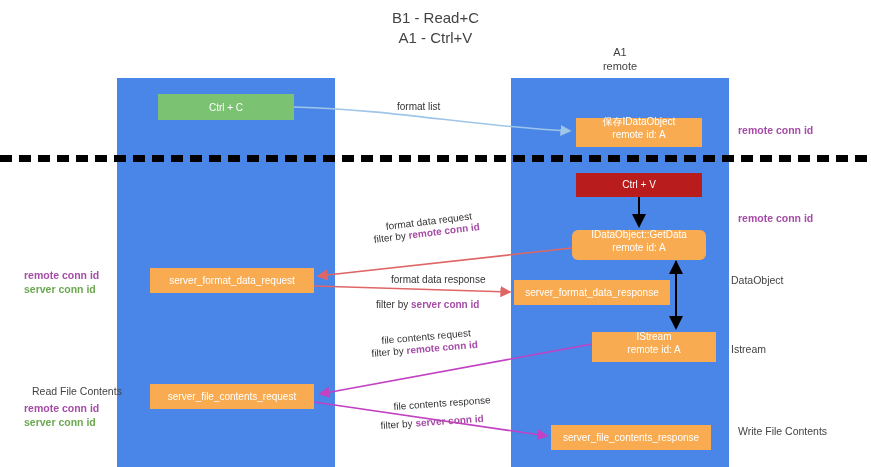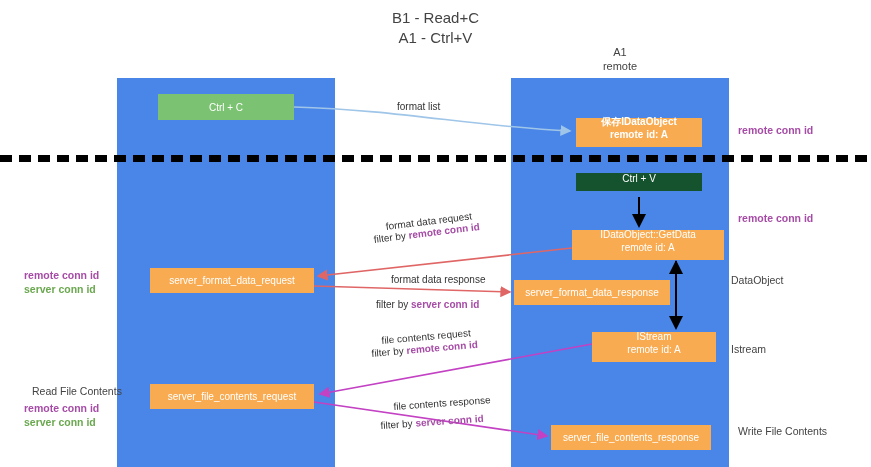--- a/index.html
+++ b/index.html
@@ -56,23 +56,23 @@
     color: #ffffff;
     font-size: 10px;
     line-height: 13px;
     text-align: center;
     padding: 6px 4px;
   }
   .box.orange { background: #f9ab51; }
 
   
   #box-ctrlc   { left: 158px; top: 94px;  width: 136px; height: 26px; background:#7cc273; }
-  #box-idata   { left: 576px; top: 118px; width: 126px; height: 29px; font-weight: bold; }
-  #box-ctrlv   { left: 576px; top: 173px; width: 126px; height: 18px; background:#14532d; }
-  #box-getdata { left: 572px; top: 230px; width: 152px; height: 30px; }
+  #box-idata   { left: 576px; top: 118px; width: 126px; height: 29px; }
+  #box-ctrlv   { left: 576px; top: 173px; width: 126px; height: 24px; background:#b91c1c; }
+  #box-getdata { left: 572px; top: 230px; width: 134px; height: 30px; border-radius: 6px; }
   #box-sfdreq  { left: 150px; top: 268px; width: 164px; height: 25px; }
   #box-sfdresp { left: 514px; top: 280px; width: 156px; height: 25px; }
   #box-istream { left: 592px; top: 332px; width: 124px; height: 30px; }
   #box-sfcreq  { left: 150px; top: 384px; width: 164px; height: 25px; }
   #box-sfcresp { left: 551px; top: 425px; width: 160px; height: 25px; }
 
   
   .annot {
     position: absolute;
     font-size: 10.5px;

